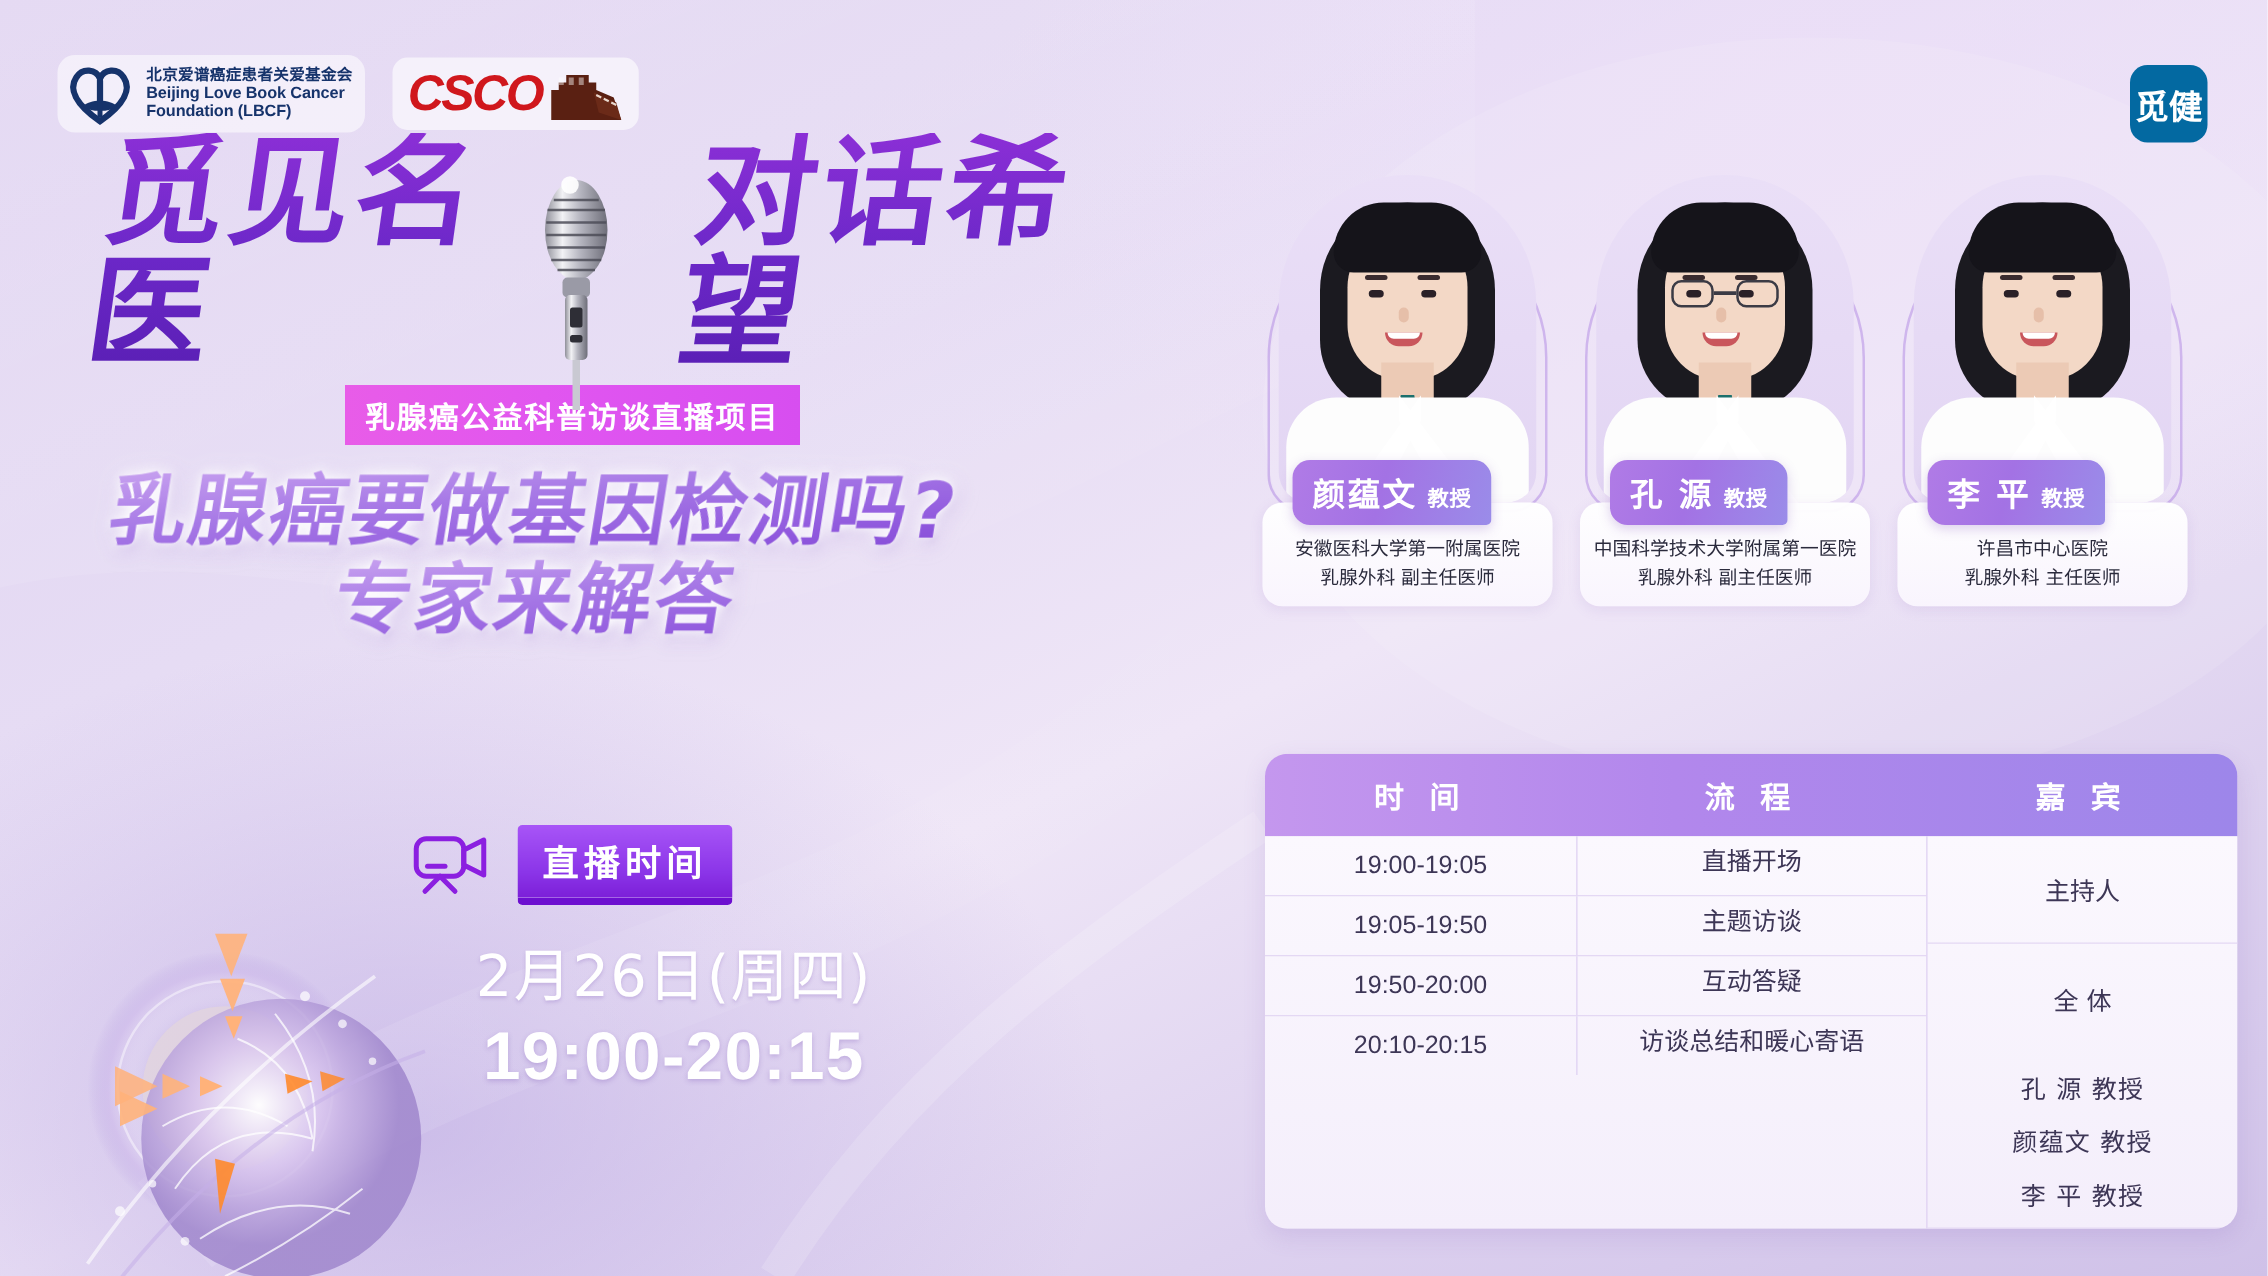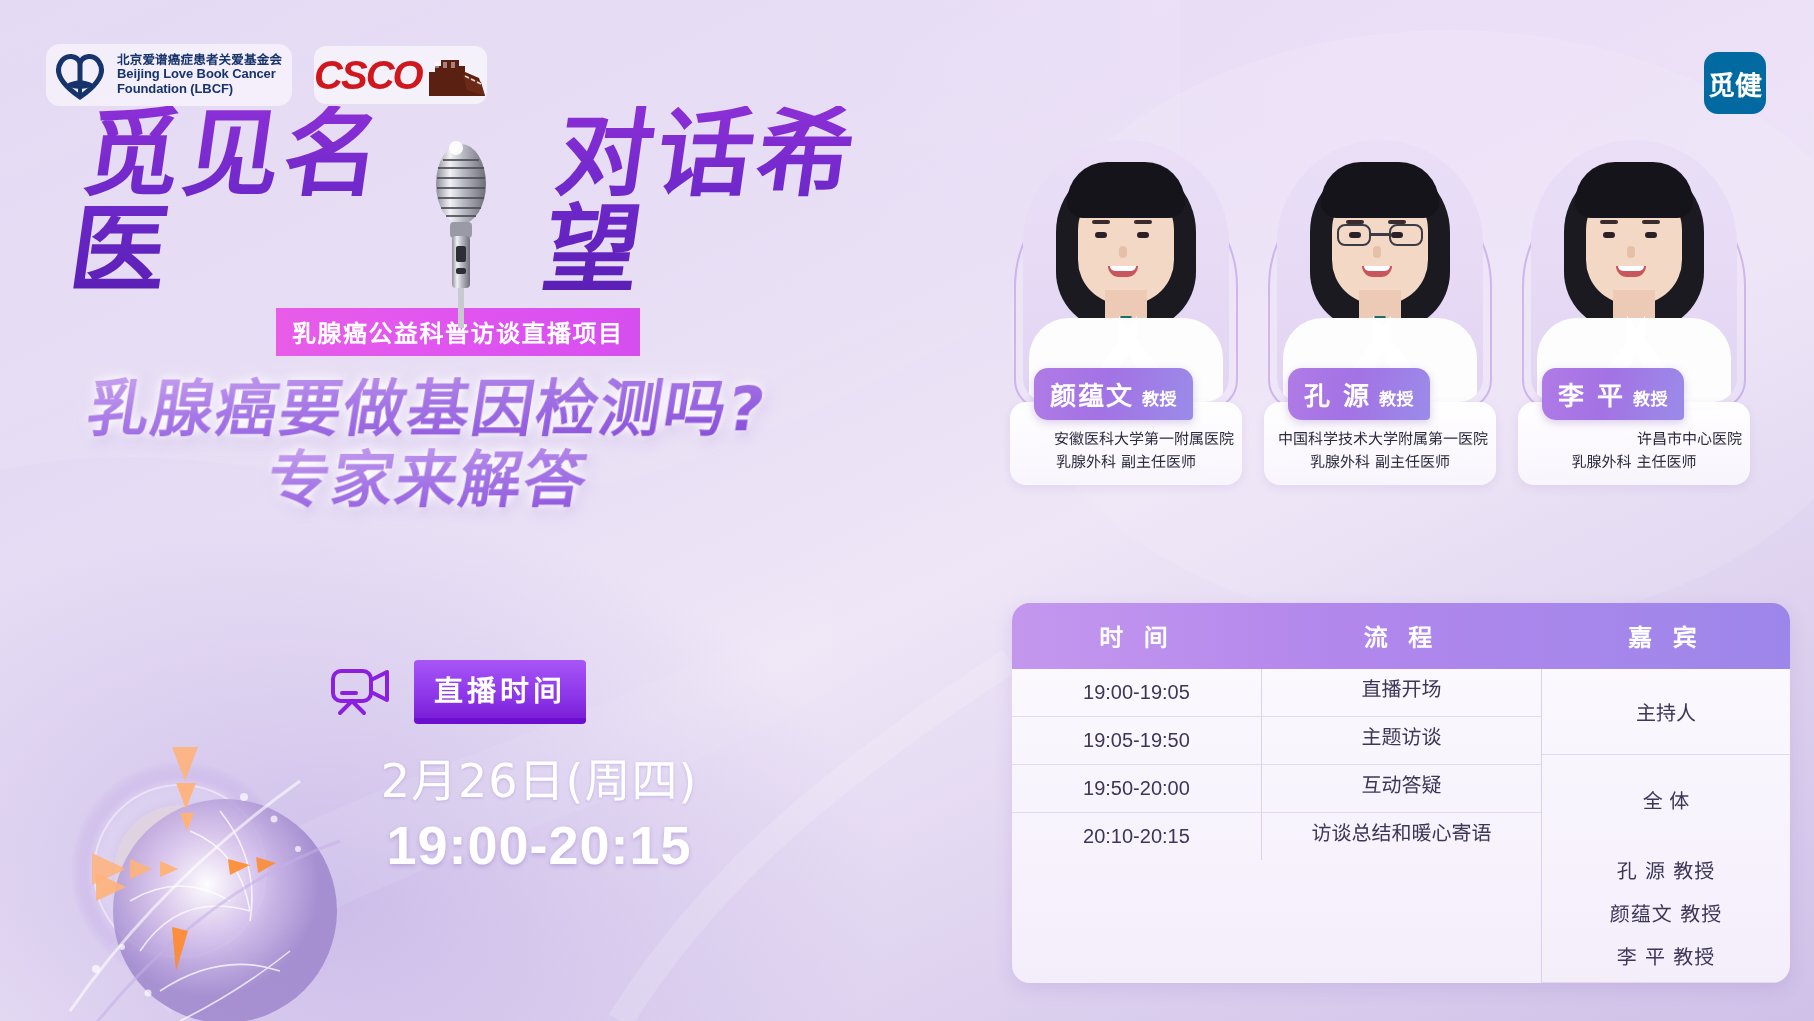--- a/index.html
+++ b/index.html
@@ -21,21 +21,21 @@
   .logo-row { position:absolute; top:44px; left:46px; display:flex; align-items:center; gap:22px; }
   .lbcf-logo { display:flex; align-items:center; gap:9px;
       background:rgba(255,255,255,.55); border-radius:14px; padding:5px 10px 5px 6px; }
   .lbcf-mark { width:56px; height:52px; position:relative; flex:none; }
   .lbcf-txt { line-height:1.12; }
   .lbcf-cn { font-size:12.5px; color:#16336b; font-weight:700; letter-spacing:.2px; white-space:nowrap;
              font-family:"Liberation Sans","DejaVu Sans",sans-serif; }
   .lbcf-en { font-size:13px; color:#16336b; font-weight:600; white-space:nowrap; letter-spacing:-.1px; }
 
   .csco-logo { display:flex; align-items:center; gap:1px;
-      background:rgba(255,255,255,.6); border-radius:12px; padding:4px 0; }
+      background:rgba(255,255,255,.6); border-radius:12px; padding:4px 12px; }
   .csco-word { font-size:40px; font-weight:800; font-style:italic; color:#d0171d;
       letter-spacing:-2px; line-height:1; font-family:"Liberation Sans",sans-serif; }
   .csco-wall { width:68px; height:50px; position:relative; flex:none; margin-left:-4px; }
 
   .mj-logo { position:absolute; top:52px; right:48px; width:62px; height:62px; border-radius:14px;
       background:#0369a1; display:flex; align-items:center; justify-content:center; }
   .mj-logo span { color:#fff; font-size:27px; font-weight:700; letter-spacing:0px;
       font-family:"DejaVu Sans",sans-serif; }
 
   
@@ -101,21 +101,21 @@
       box-shadow:0 3px 9px rgba(120,70,180,.25); }
   .doc-name { color:#fff; font-size:26px; font-weight:700; letter-spacing:2px;
       font-family:"DejaVu Sans","Liberation Sans",sans-serif; }
   .doc-title { color:#fff; font-size:17px; font-weight:700; letter-spacing:.5px;
       font-family:"DejaVu Sans","Liberation Sans",sans-serif; }
   .doc-info { position:absolute; left:0; top:262px; width:232px; z-index:3;
       background:linear-gradient(180deg,rgba(255,255,255,.97) 0%,rgba(250,246,254,.93) 100%);
       border-radius:16px; padding:26px 8px 12px; text-align:center;
       box-shadow:0 3px 10px rgba(140,100,190,.12); }
   .doc-hosp { font-size:15px; color:#2b2b3d; line-height:1.5; font-weight:500;
-      font-family:"DejaVu Sans","Liberation Sans",sans-serif;text-align:right; }
+      font-family:"DejaVu Sans","Liberation Sans",sans-serif; }
   .doc-dept { font-size:15px; color:#2b2b3d; line-height:1.5; font-weight:500;
       font-family:"DejaVu Sans","Liberation Sans",sans-serif; }
 
   
   .ph-hair   { position:absolute; left:33px; top:22px; width:140px; height:168px; border-radius:70px 70px 58px 58px; background:#1b1a20; }
   .ph-face   { position:absolute; left:55px; top:42px; width:96px; height:122px; border-radius:48px 48px 44px 44px; background:#f3d8c6; }
   .ph-hairf  { position:absolute; left:44px; top:22px; width:118px; height:56px; border-radius:60px 60px 24px 24px; background:#15141a; }
   .ph-neck   { position:absolute; left:82px; top:150px; width:42px; height:46px; background:#eccab5; }
   .ph-coat   { position:absolute; left:6px; top:178px; width:194px; height:90px; background:#fdfdfd; border-radius:40px 40px 0 0; }
   .ph-scrub  { position:absolute; left:76px; top:176px; width:54px; height:90px; background:#1b6f6c; clip-path:polygon(40% 0,60% 0,85% 100%,15% 100%); }

